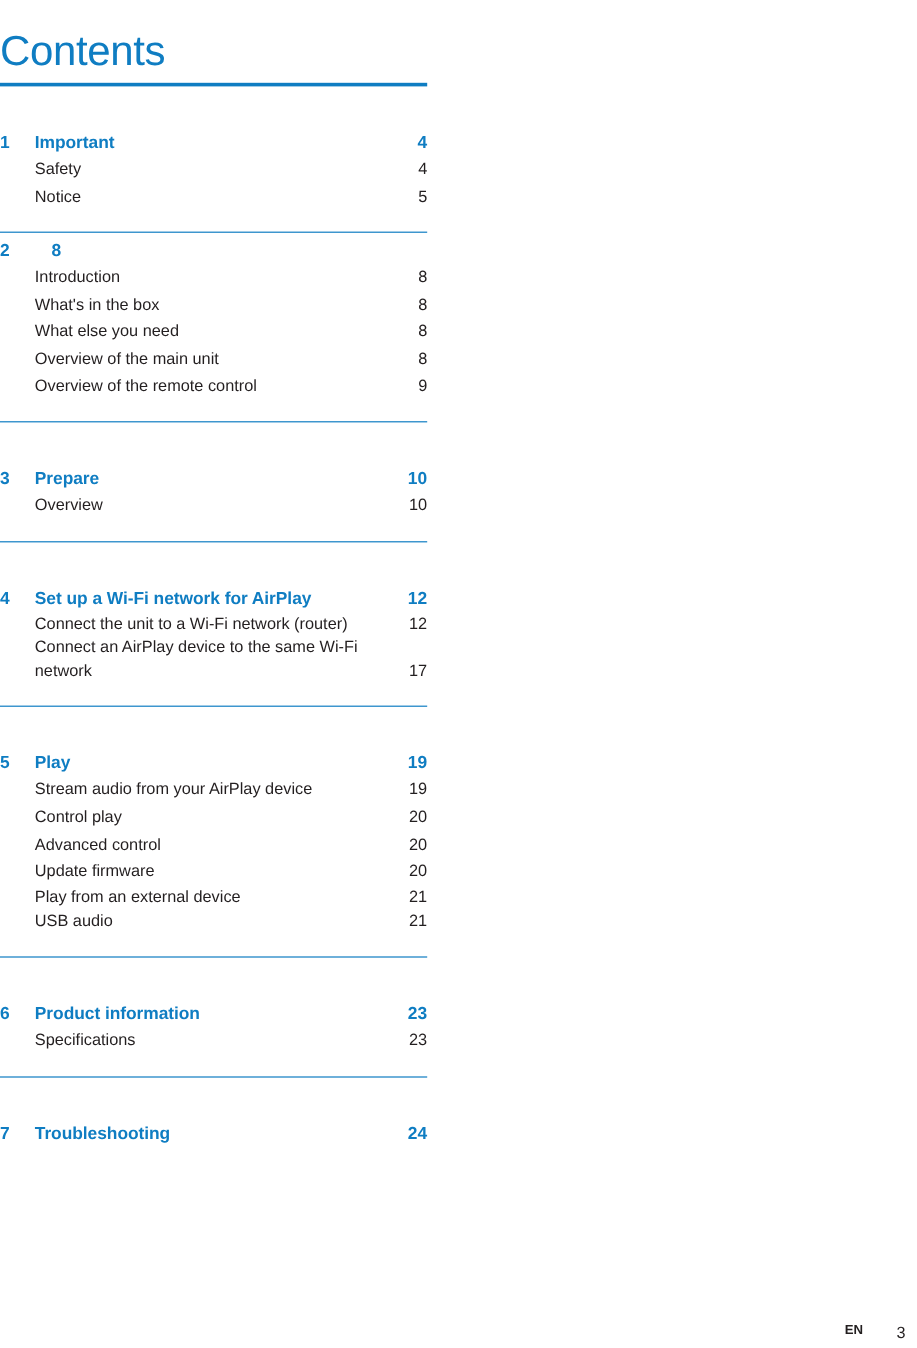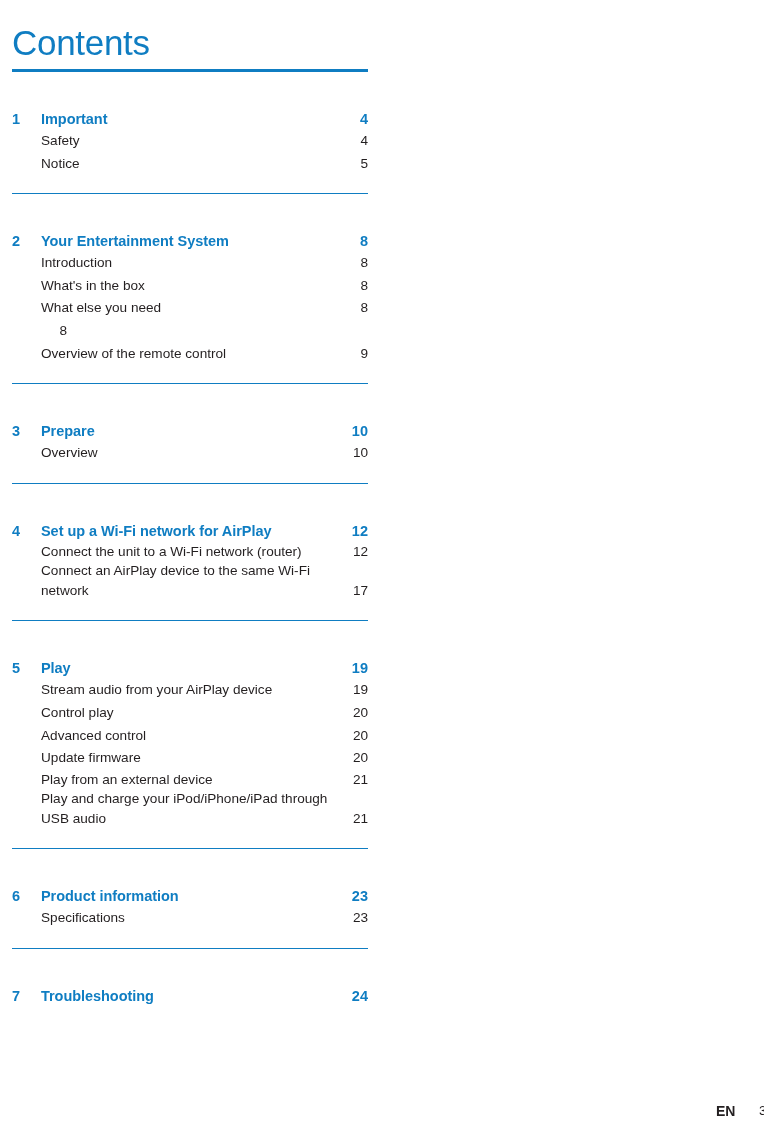--- a/index.html
+++ b/index.html
@@ -11,21 +11,21 @@
     width: 764px;
     height: 1123px;
     position: relative;
     font-family: "Liberation Sans", sans-serif;
     color: #231f20;
     overflow: hidden;
   }
 
   .page {
     position: absolute;
-    left: 12px;
+    left: 0;
     top: 0;
     width: 640px;
     height: 1123px;
   }
 
   
   .toc-title {
     position: absolute;
     left: 0px;
     top: -2px;
@@ -120,21 +120,21 @@
     position: absolute;
     left: 0;
     top: 1103px;
     width: 764px;
     height: 20px;
   }
   .footer .lang {
     position: absolute;
     left: 704px;
     top: 0;
-    font-size: 14px;
+    font-size: 11px;
     font-weight: bold;
     color: #231f20;
   }
   .footer .pagenum {
     position: absolute;
     left: 747px;
     top: 0;
     font-size: 13.5px;
     font-weight: 400;
     color: #231f20;
@@ -167,40 +167,40 @@
         <span class="pg">5</span>
       </div>
     </div>
 
     <div class="gap-md"></div>
 
     <div class="rule"></div>
     <div class="section">
       <div class="chapter">
         <span class="num">2</span>
-        <span class="label">Your Entertainment System</span>
         <span class="pg">8</span>
       </div>
       <div class="entry">
         <span class="spacer"></span>
         <span class="label">Introduction</span>
         <span class="pg">8</span>
       </div>
       <div class="entry">
         <span class="spacer"></span>
         <span class="label">What's in the box</span>
         <span class="pg">8</span>
       </div>
       <div class="entry">
         <span class="spacer"></span>
         <span class="label">What else you need</span>
         <span class="pg">8</span>
       </div>
       <div class="entry">
         <span class="spacer"></span>
+        <span class="label">Overview of the main unit</span>
         <span class="pg">8</span>
       </div>
       <div class="entry">
         <span class="spacer"></span>
         <span class="label">Overview of the remote control</span>
         <span class="pg">9</span>
       </div>
     </div>
 
     <div class="gap-md"></div>
@@ -271,25 +271,20 @@
       </div>
       <div class="entry">
         <span class="spacer"></span>
         <span class="label">Update firmware</span>
         <span class="pg">20</span>
       </div>
       <div class="entry tight">
         <span class="spacer"></span>
         <span class="label">Play from an external device</span>
         <span class="pg">21</span>
-      </div>
-      <div class="entry tight nopage">
-        <span class="spacer"></span>
-        <span class="label">Play and charge your iPod/iPhone/iPad through</span>
-        <span class="pg"></span>
       </div>
       <div class="entry">
         <span class="spacer"></span>
         <span class="label">USB audio</span>
         <span class="pg">21</span>
       </div>
     </div>
 
     <div class="gap-md"></div>
 

